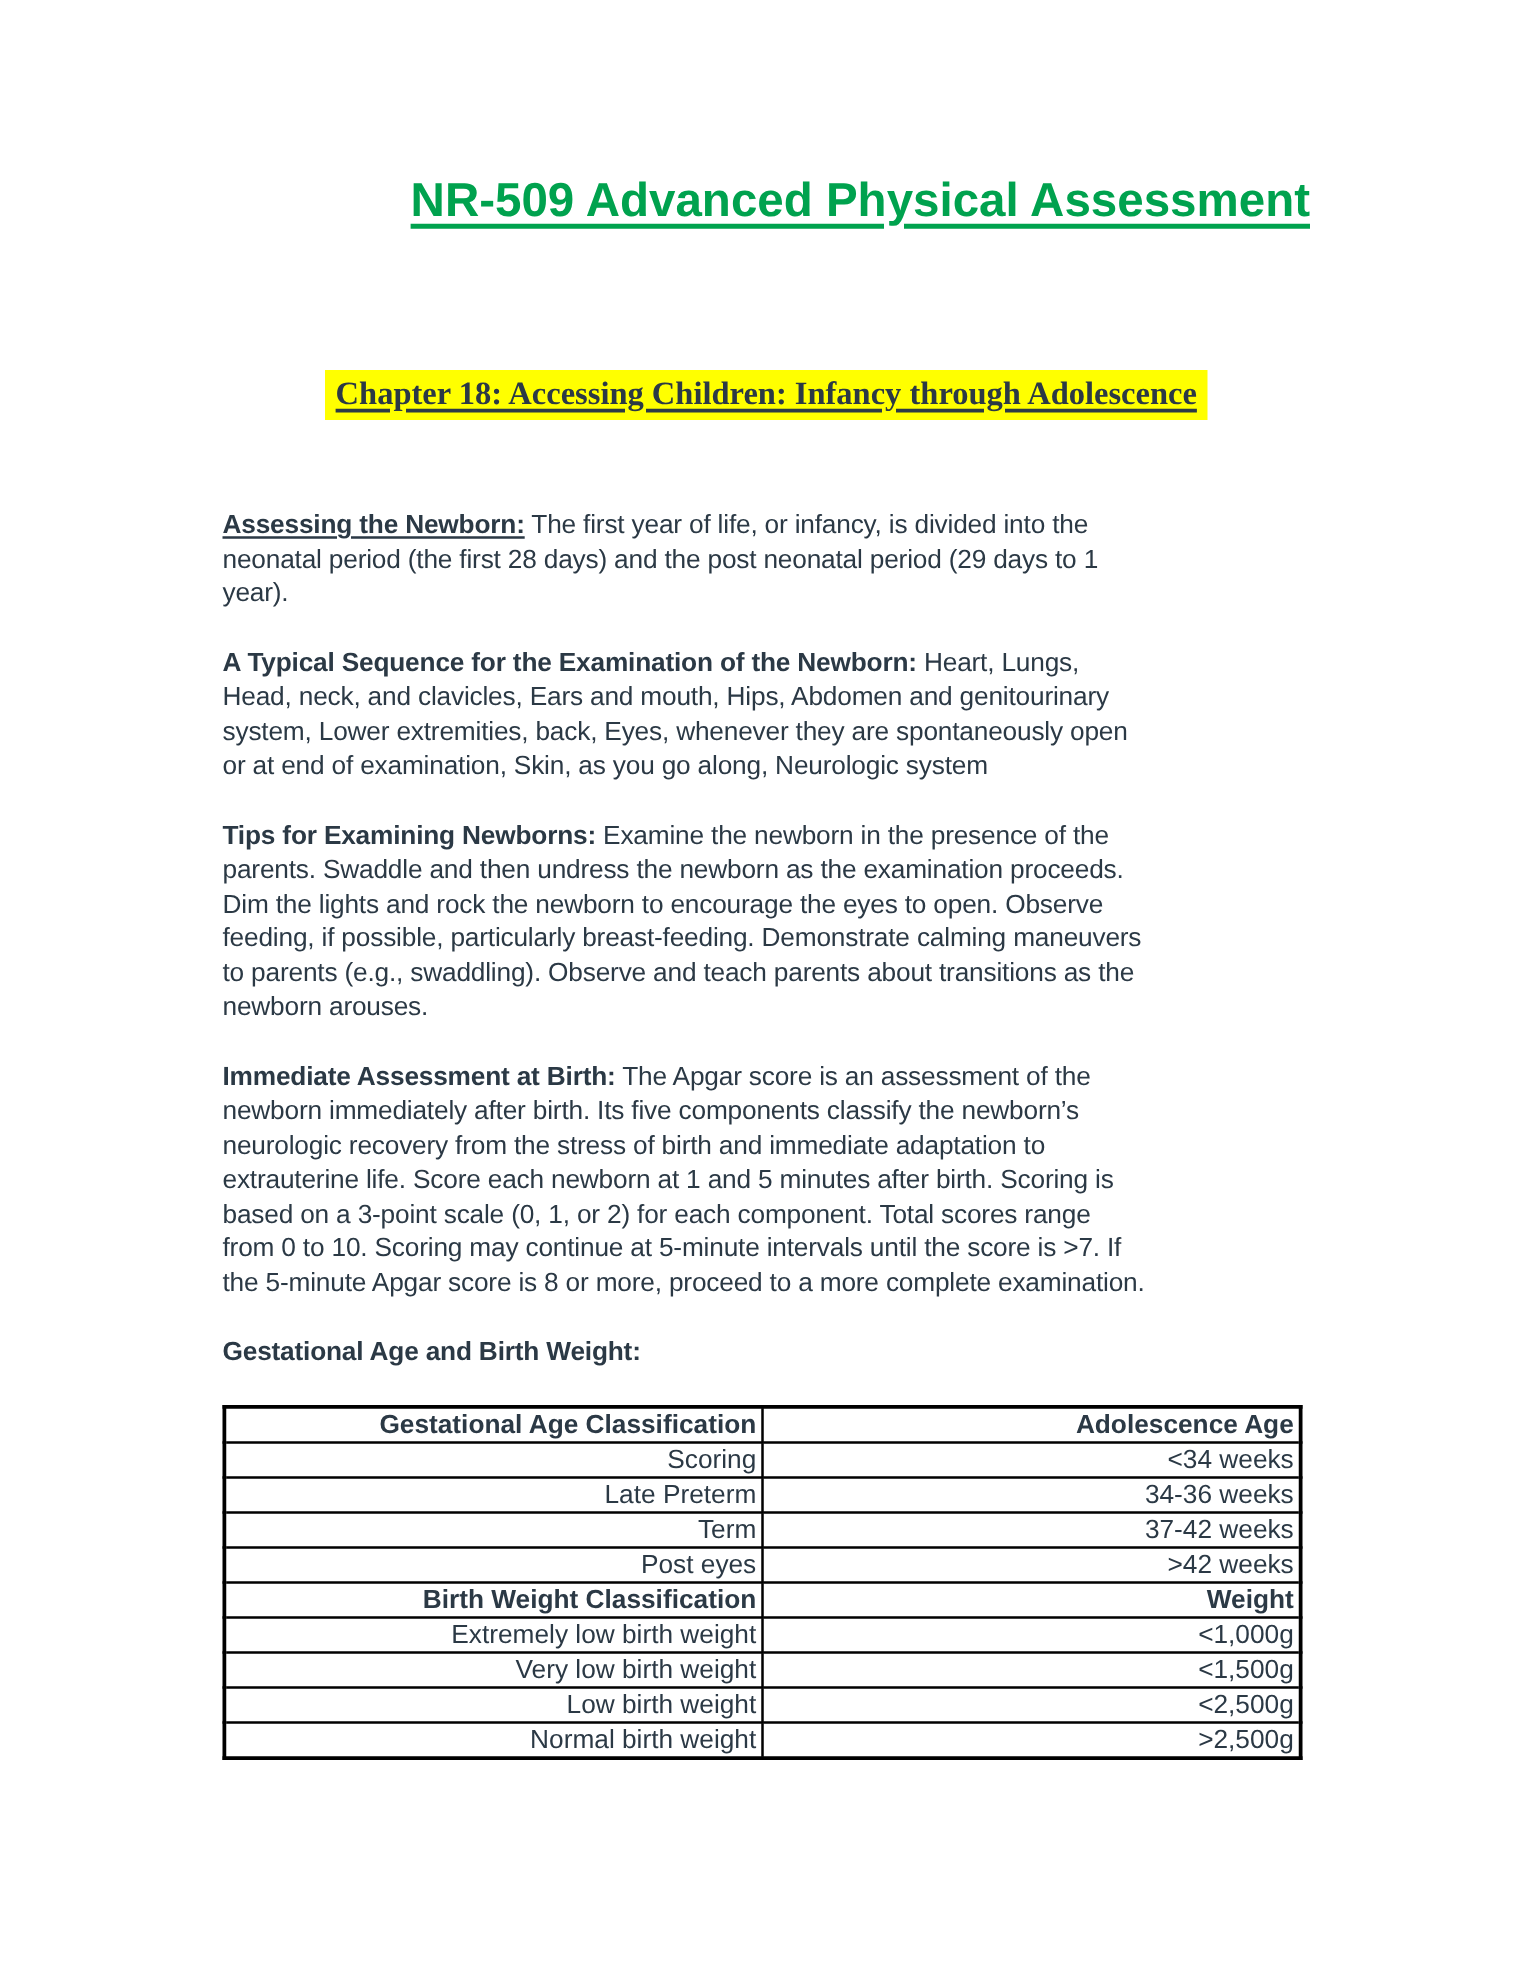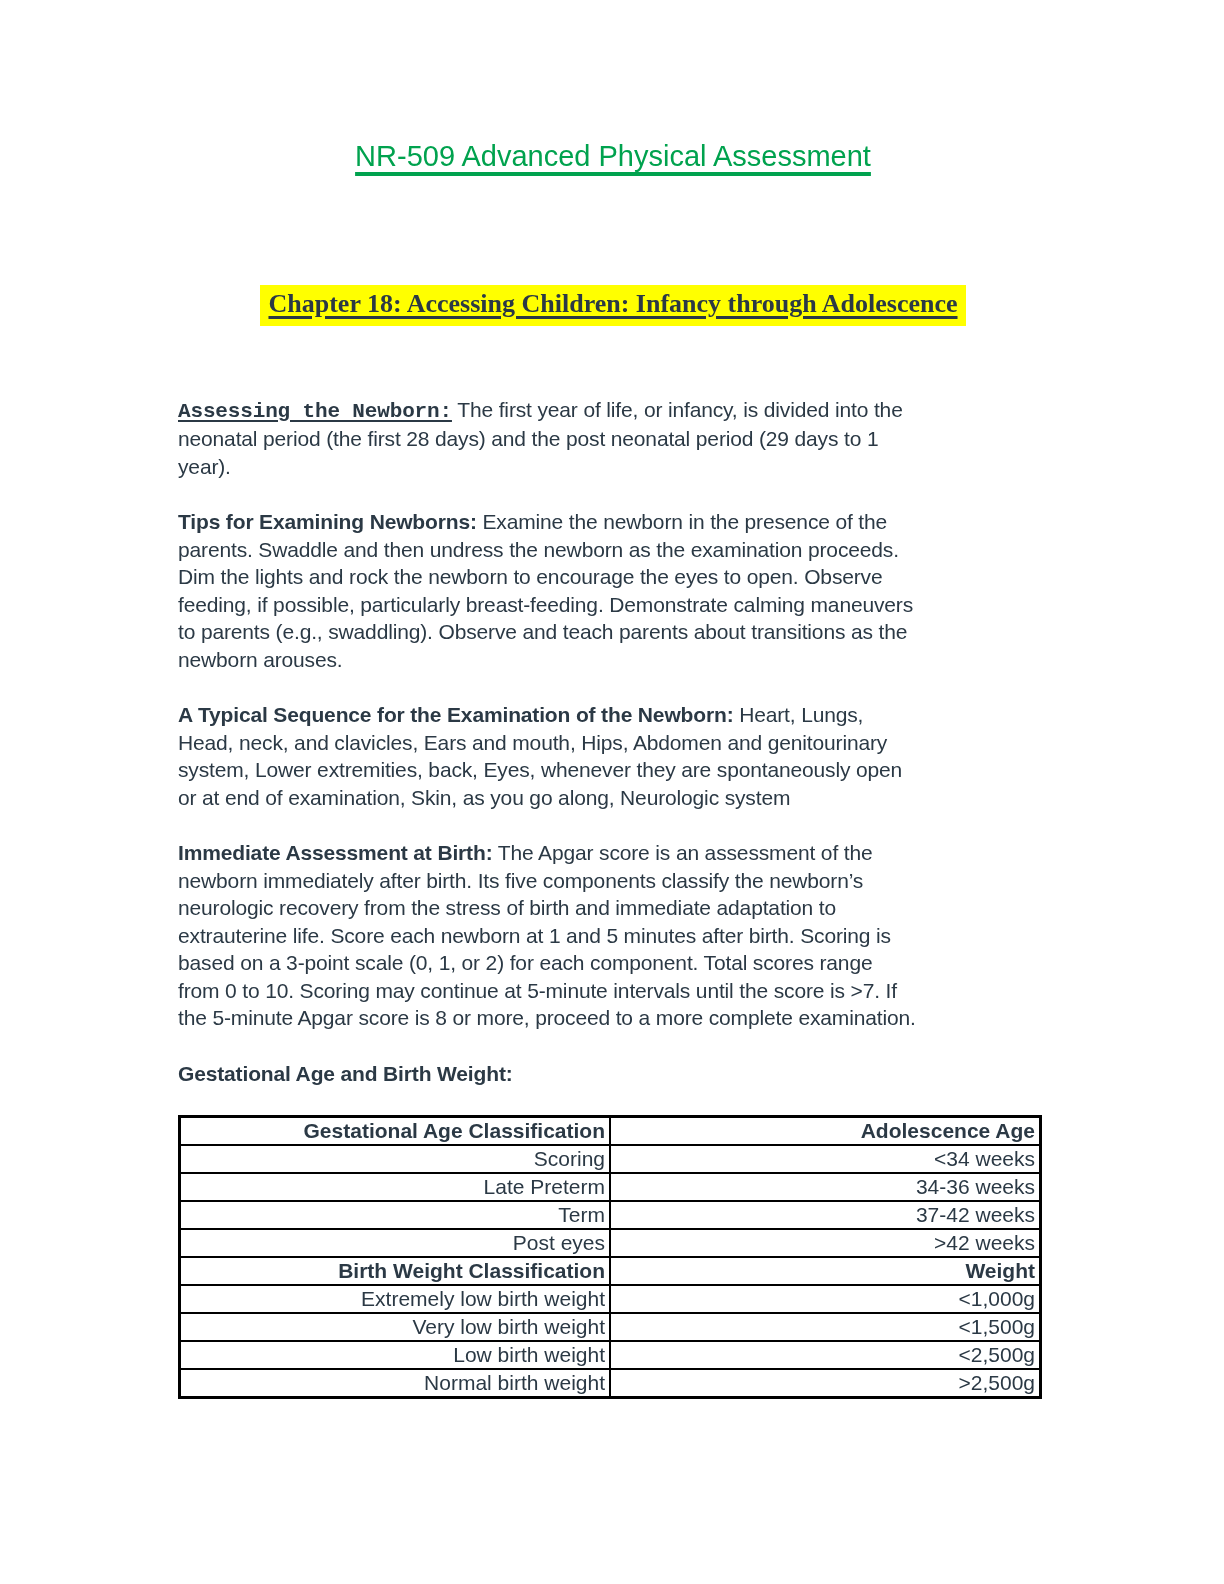--- a/index.html
+++ b/index.html
@@ -13,23 +13,23 @@
     width:1224px;height:1584px;background:#ffffff;
     font-family:"Liberation Sans", sans-serif;
     color:var(--text-dark);
     overflow:hidden;
   }
   .page{
     position:absolute;left:178px;top:0;width:870px;
   }
   .doc-title{
     margin:140px 0 0 0;
-    text-align:center;
-    font-size:29px;
-    font-weight:normal;
+    text-align:right;
+    font-size:38px;
+    font-weight:bold;
     line-height:1.15;
     color:var(--title-green);
     text-decoration:underline;
     text-decoration-thickness:4px;
     text-underline-offset:6px;
   }
   .chapter-wrap{
     margin:112px 0 70px 0;
     text-align:center;
   }
@@ -50,21 +50,20 @@
     font-size:21px;
     line-height:27.5px;
     letter-spacing:-0.15px;
     white-space:pre-line;
   }
   .lead{font-weight:bold;}
   .lead.underlined{
     text-decoration:underline;
     text-decoration-thickness:2px;
     text-underline-offset:3px;
-    font-family:Liberation Mono, monospace;
   }
   table.classification{
     border-collapse:collapse;
     width:864px;
     margin-top:0;
   }
   table.classification td{
     border:2px solid var(--table-border);
     text-align:right;
     vertical-align:middle;
@@ -84,31 +83,31 @@
   <h1 class="doc-title">NR-509 Advanced Physical Assessment</h1>
 
   <div class="chapter-wrap">
     <span class="chapter">Chapter 18: Accessing Children: Infancy through Adolescence</span>
   </div>
 
   <p class="para"><span class="lead underlined">Assessing the Newborn:</span><span> The first year of life, or infancy, is divided into the
 neonatal period (the first 28 days) and the post neonatal period (29 days to 1
 year).</span></p>
 
+  <p class="para"><span class="lead">A Typical Sequence for the Examination of the Newborn:</span><span>  Heart, Lungs,
+Head, neck, and clavicles, Ears and mouth, Hips, Abdomen and genitourinary
+system, Lower extremities, back, Eyes, whenever they are spontaneously open
+or at end of examination, Skin, as you go along, Neurologic system</span></p>
+
   <p class="para"><span class="lead">Tips for Examining Newborns:</span><span> Examine the newborn in the presence of the
 parents. Swaddle and then undress the newborn as the examination proceeds.
 Dim the lights and rock the newborn to encourage the eyes to open. Observe
 feeding, if possible, particularly breast-feeding. Demonstrate calming maneuvers
 to parents (e.g., swaddling). Observe and teach parents about transitions as the
 newborn arouses.</span></p>
-
-  <p class="para"><span class="lead">A Typical Sequence for the Examination of the Newborn:</span><span>  Heart, Lungs,
-Head, neck, and clavicles, Ears and mouth, Hips, Abdomen and genitourinary
-system, Lower extremities, back, Eyes, whenever they are spontaneously open
-or at end of examination, Skin, as you go along, Neurologic system</span></p>
 
   <p class="para"><span class="lead">Immediate Assessment at Birth:</span><span> The Apgar score is an assessment of the
 newborn immediately after birth. Its five components classify the newborn’s
 neurologic recovery from the stress of birth and immediate adaptation to
 extrauterine life. Score each newborn at 1 and 5 minutes after birth. Scoring is
 based on a 3-point scale (0, 1, or 2) for each component. Total scores range
 from 0 to 10. Scoring may continue at 5-minute intervals until the score is &gt;7. If
 the 5-minute Apgar score is 8 or more, proceed to a more complete examination.</span></p>
 
   <p class="para"><span class="lead">Gestational Age and Birth Weight:</span></p>

